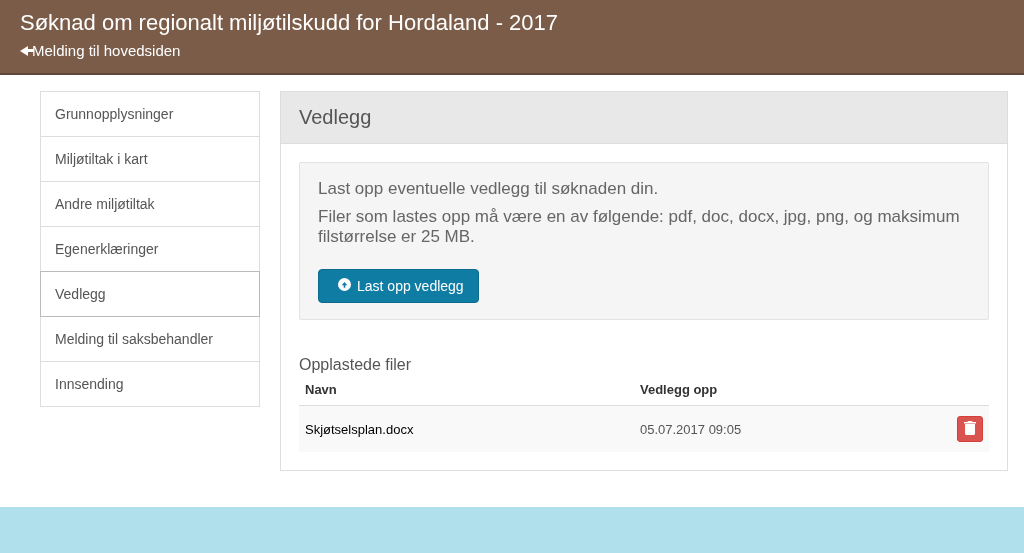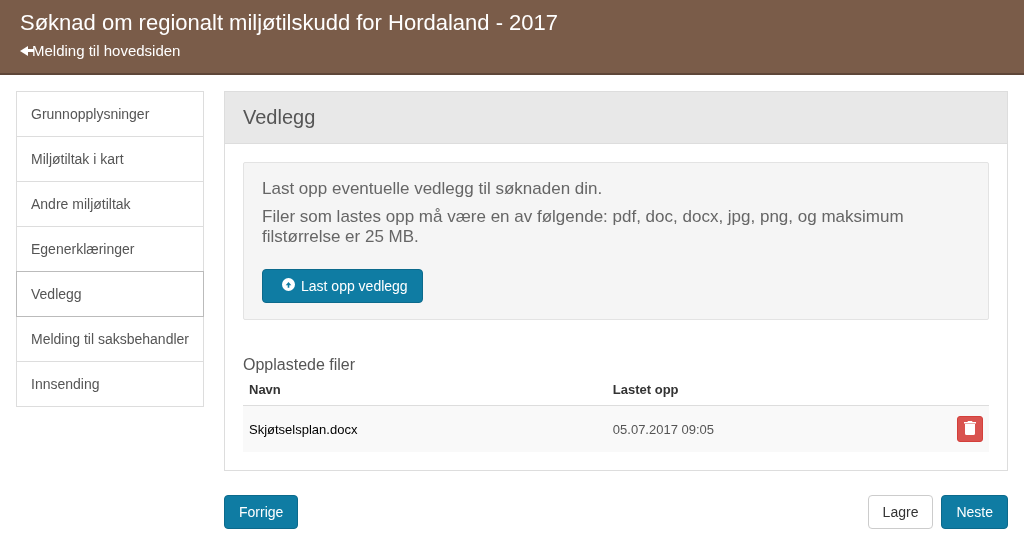--- a/index.html
+++ b/index.html
@@ -38,22 +38,23 @@
       gap: 4px;
       cursor: pointer;
     }
     .content {
       display: flex;
       padding: 16px;
       gap: 20px;
       background-color: #fff;
     }
     .sidebar {
-      width: 188px;
+      width: 220px;
       flex-shrink: 0;
+      margin-left: 24px;
     }
     .nav-item {
       display: block;
       padding: 14px 14px;
       border: 1px solid #ddd;
       margin-bottom: -1px;
       background: #fff;
       cursor: pointer;
       color: #555;
       font-size: 14px;
@@ -245,21 +246,21 @@
             </button>
           </div>
         </div>
 
         <div class="uploaded-section">
           <h3>Opplastede filer</h3>
           <table class="file-table">
             <thead>
               <tr>
                 <th>Navn</th>
-                <th>Lastet opp</th>
+                <th>Vedlegg opp</th>
                 <th style="width:40px"></th>
               </tr>
             </thead>
             <tbody>
               <tr>
                 <td>
                   <a class="file-link">Skjøtselsplan.docx</a>
                 </td>
                 <td>05.07.2017 09:05</td>
                 <td>
@@ -270,22 +271,15 @@
                         </svg>
                     </span>
                   </button>
                 </td>
               </tr>
             </tbody>
           </table>
         </div>
       </div>
 
-      <div class="footer-buttons">
-        <button class="btn btn-primary">Forrige</button>
-        <div class="footer-right">
-          <button class="btn btn-default">Lagre</button>
-          <button class="btn btn-primary">Neste</button>
-        </div>
-      </div>
     </div>
   </div>
 </div>
 
 </body></html>

